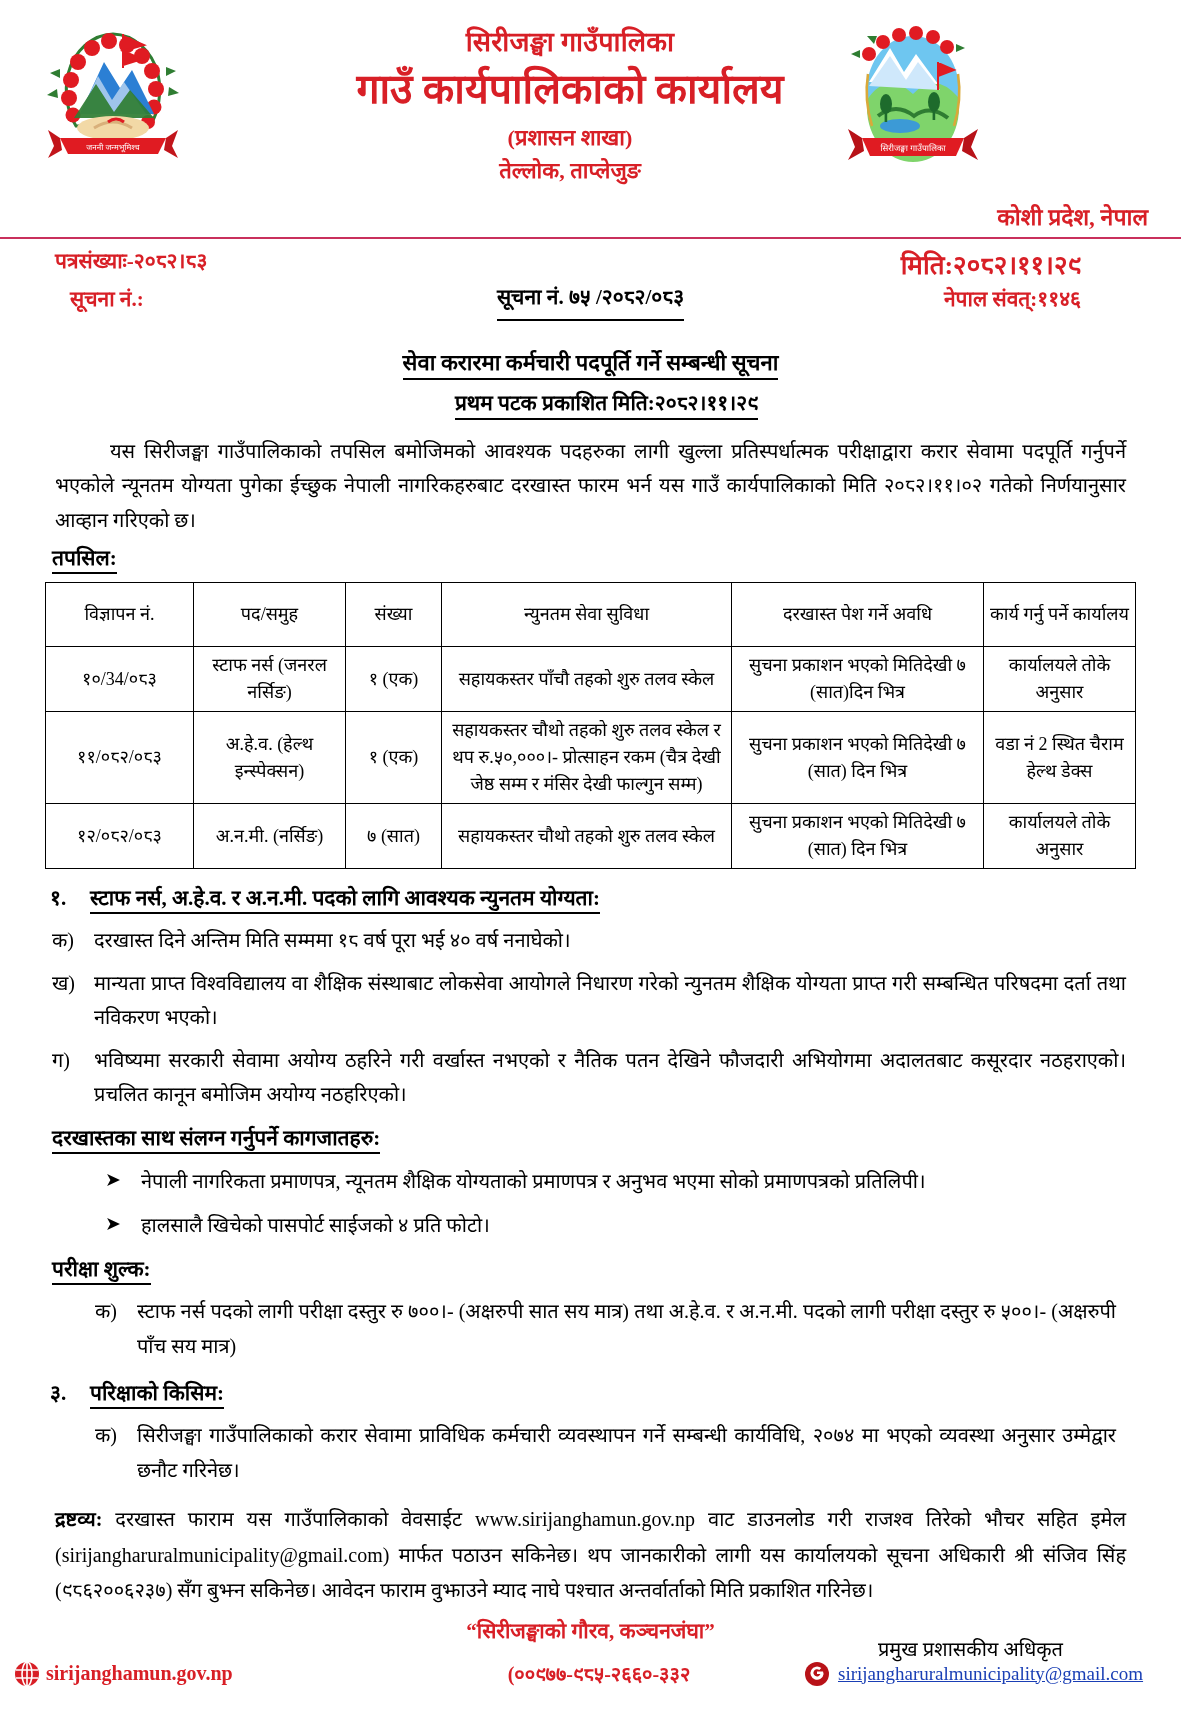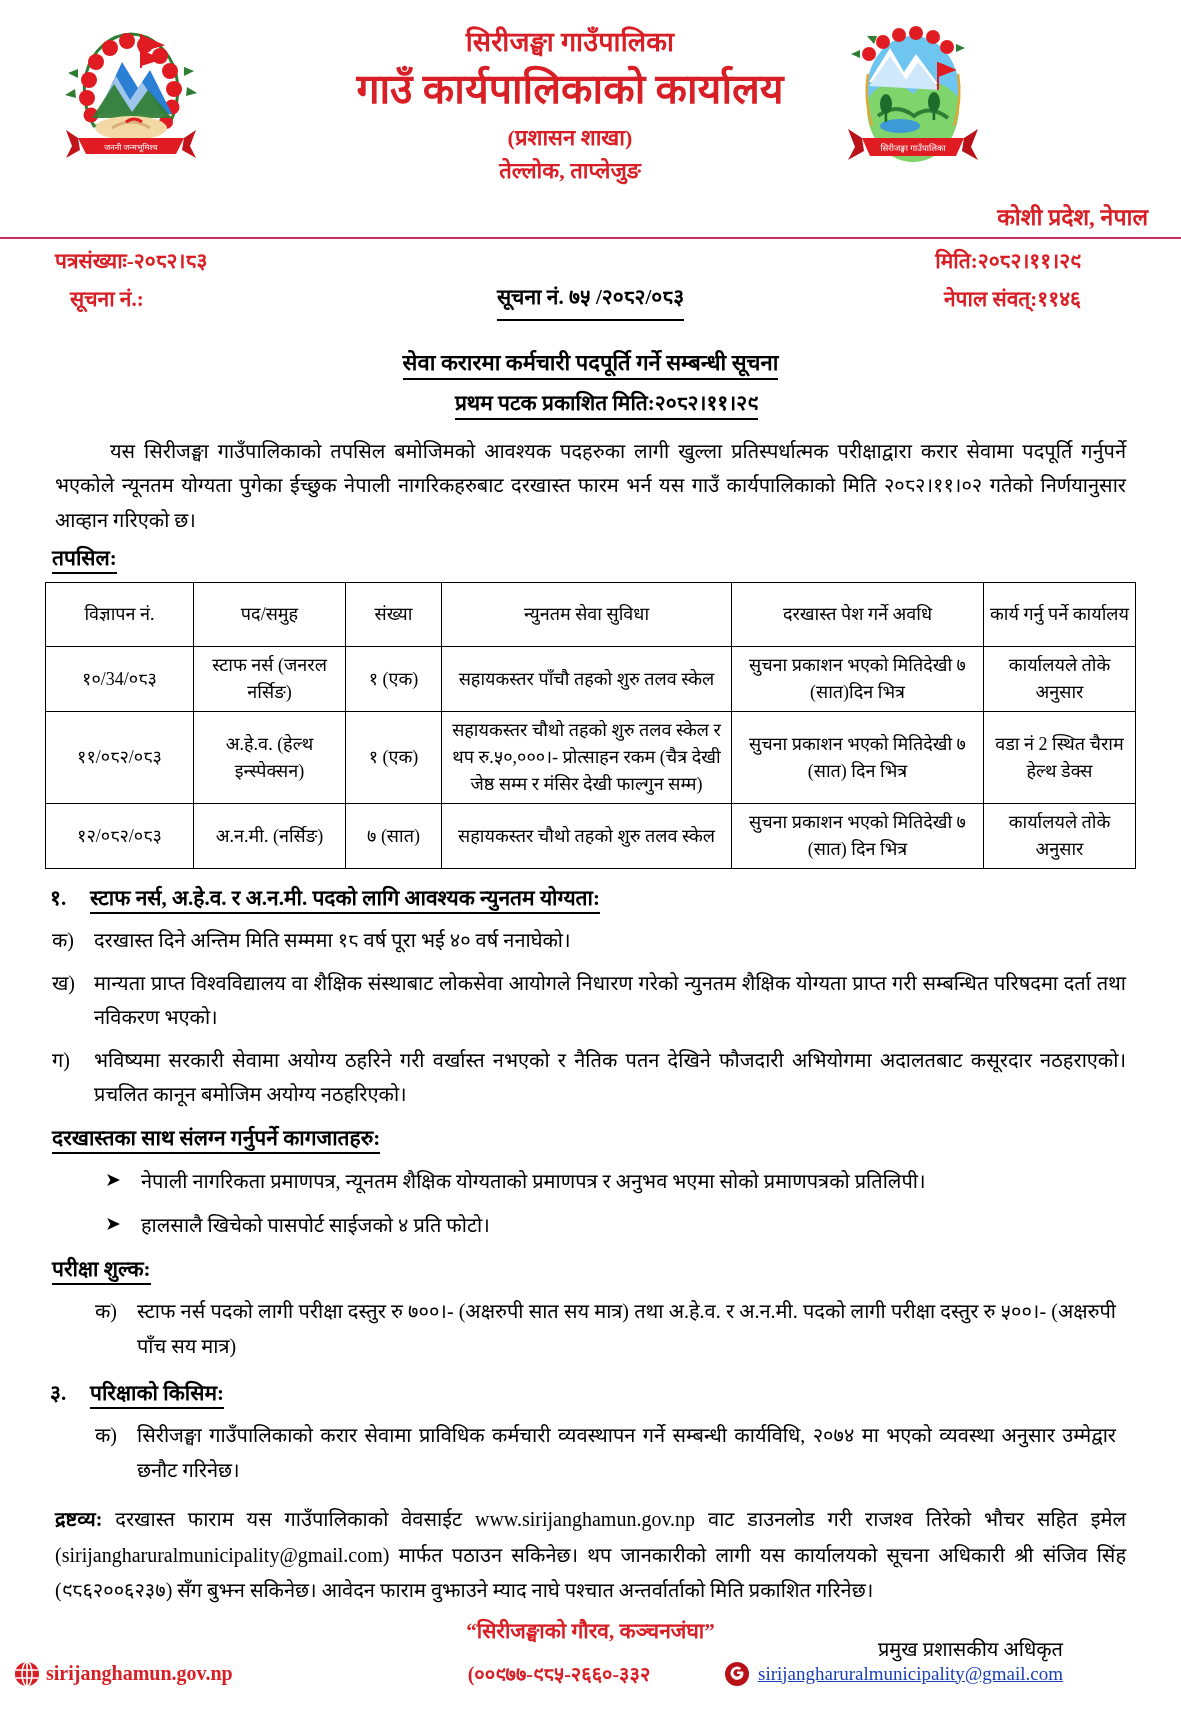--- a/index.html
+++ b/index.html
@@ -23,21 +23,21 @@
     position: relative;
     height: 232px;
     padding: 0;
   }
   .emblem {
     position: absolute;
     top: 18px;
     width: 150px;
     height: 152px;
   }
-  .emblem-left  { left: 56px; }
+  .emblem-left  { left: 38px; }
   .emblem-right { left: 838px; }
 
   .emblem svg { width: 100%; height: 100%; display: block; }
 
   .header-text {
     position: absolute;
     left: 250px;
     top: 26px;
     width: 640px;
     text-align: center;
@@ -101,21 +101,21 @@
     position: absolute;
     left: 70px; top: 38px;
     color: #d81f26;
     font-size: 21px;
     font-weight: bold;
   }
   .ref-right-1 {
     position: absolute;
     right: 100px; top: 0;
     color: #d81f26;
-    font-size: 21px;
+    font-size: 26px;
     font-weight: bold;
     white-space: nowrap;
   }
   .ref-right-2 {
     position: absolute;
     right: 100px; top: 38px;
     color: #d81f26;
     font-size: 21px;
     font-weight: bold;
     white-space: nowrap;
@@ -266,20 +266,21 @@
     color: #d81f26;
     font-size: 21px;
     font-weight: bold;
     margin-bottom: 16px;
   }
   .footer-row {
     display: flex;
     align-items: center;
     padding: 0 14px;
     font-size: 20px;
+    gap: 40px;
   }
   .f-web {
     display: flex; align-items: center; gap: 6px;
     color: #d81f26; font-weight: bold;
     width: 380px;
   }
   .f-phone {
     color: #d81f26; font-weight: bold;
     flex: none; width: 330px; text-align: center;
     white-space: nowrap;

